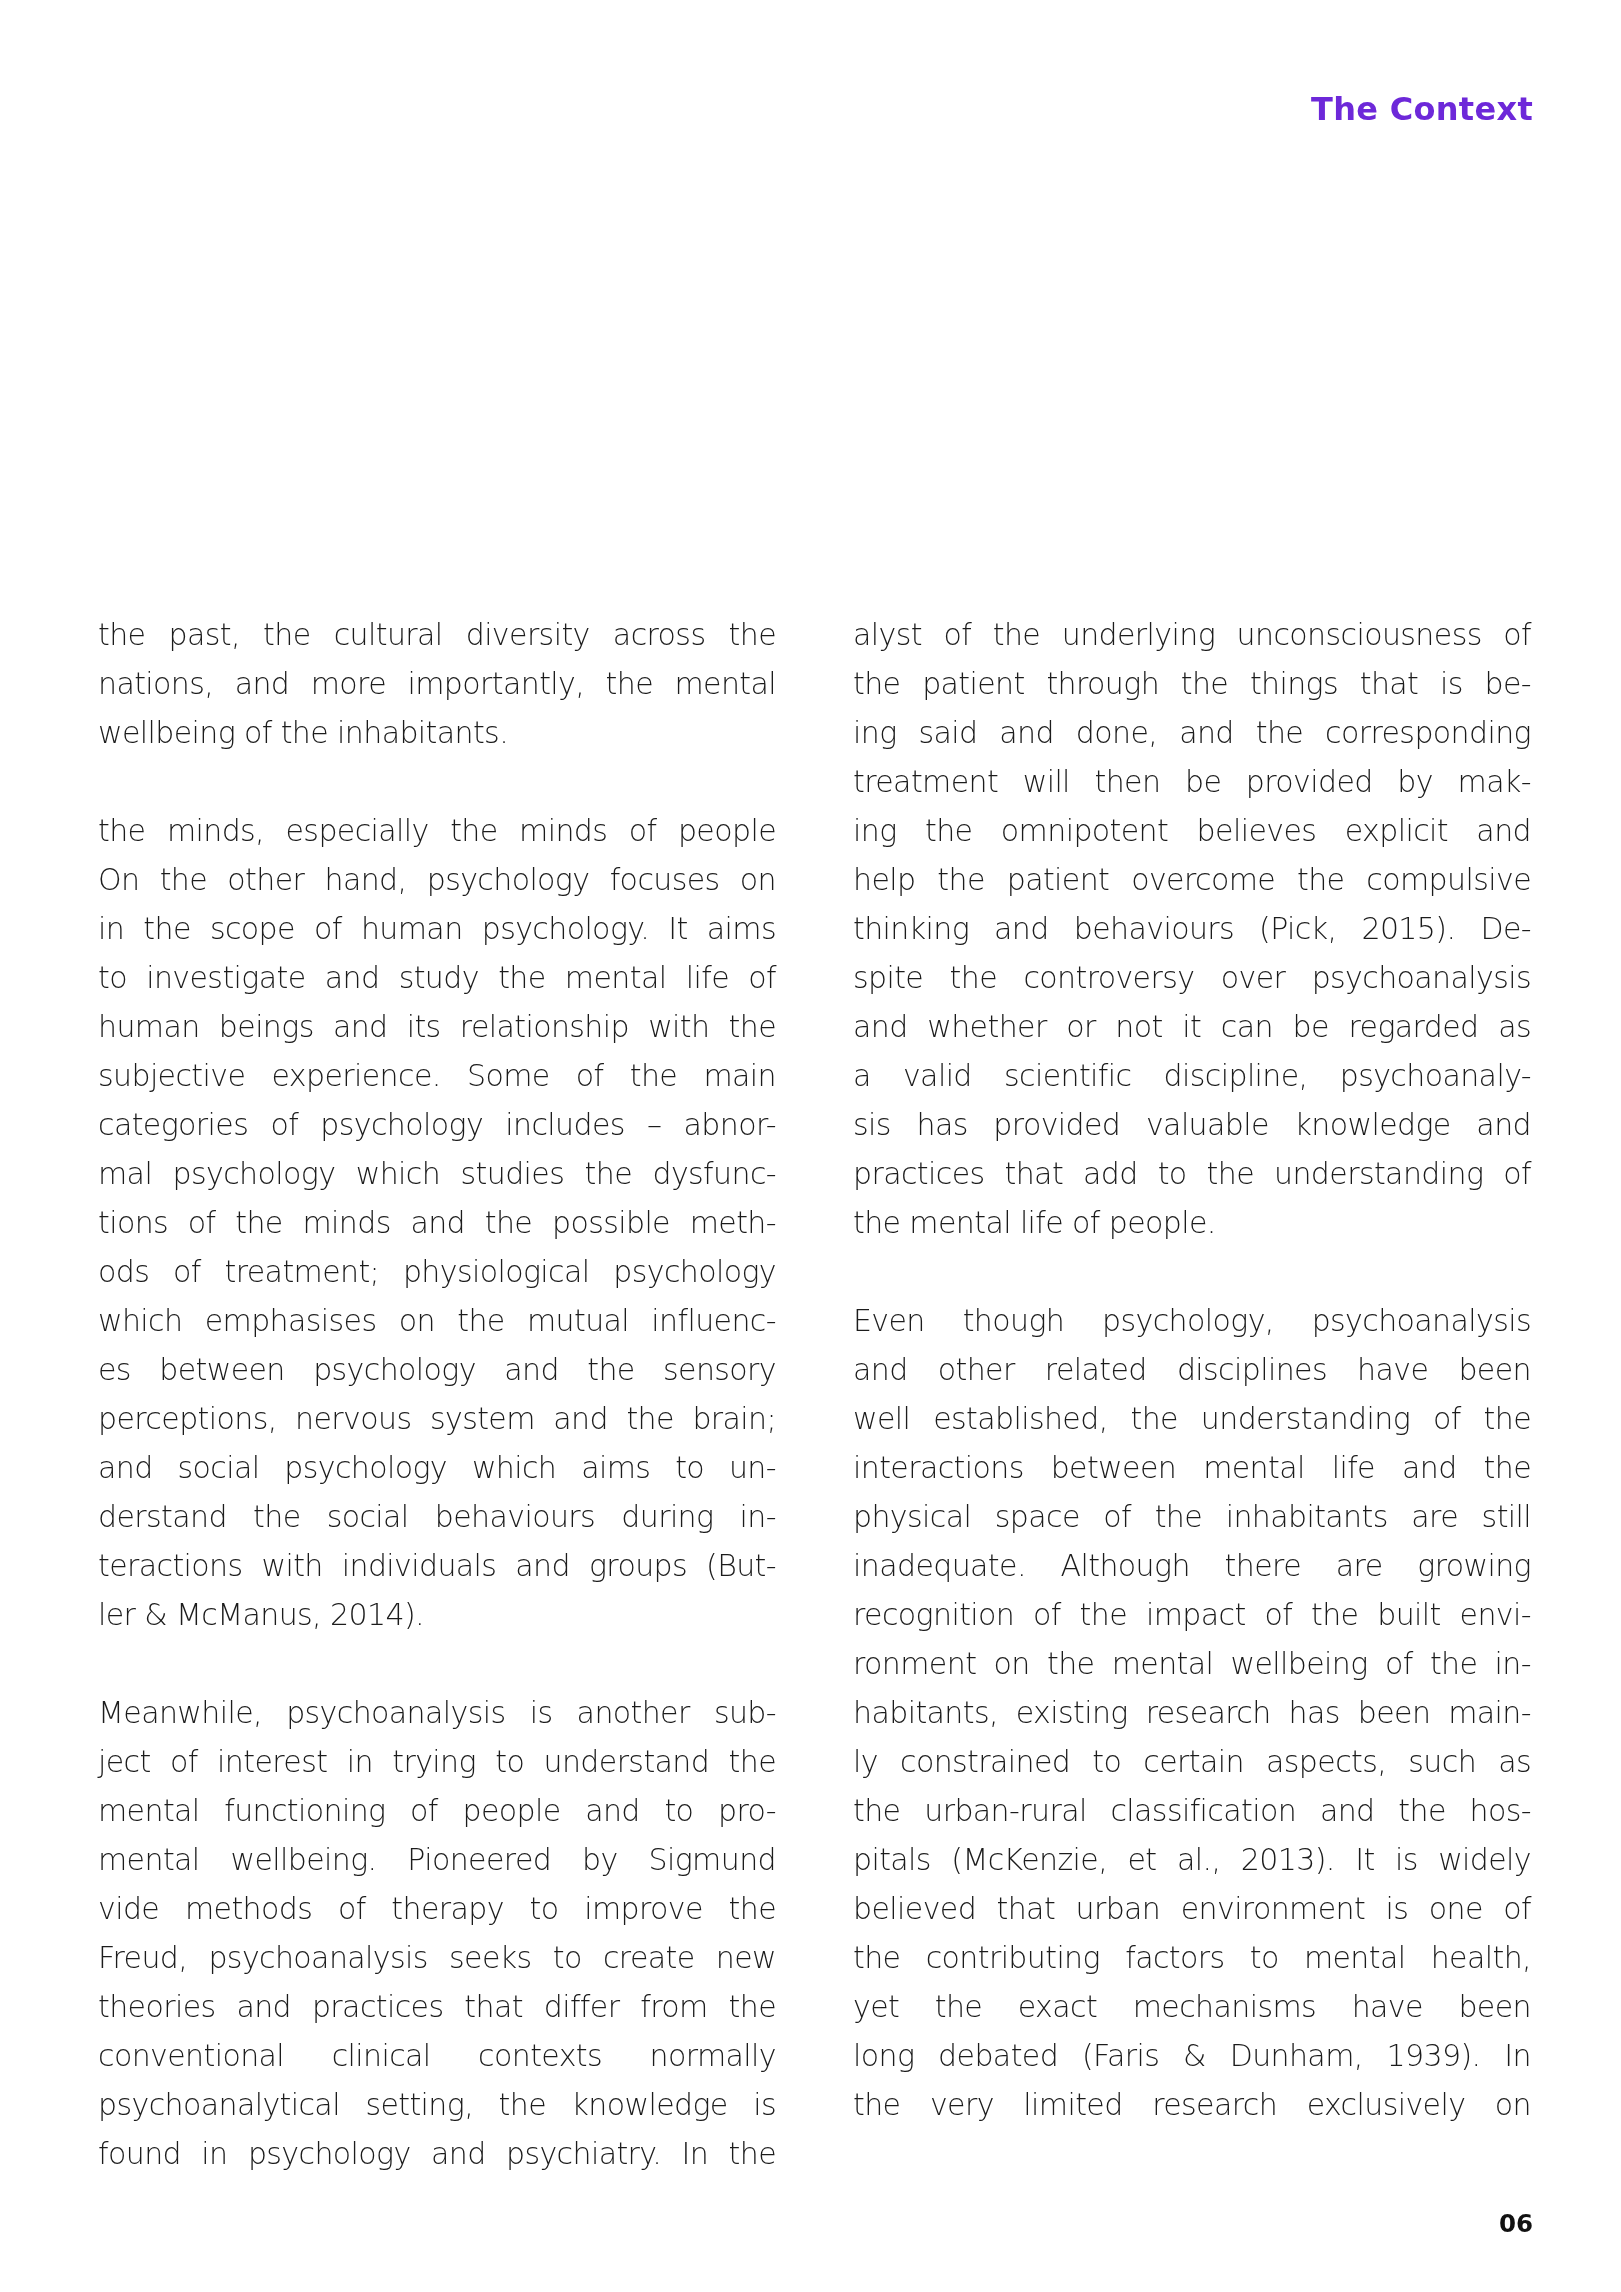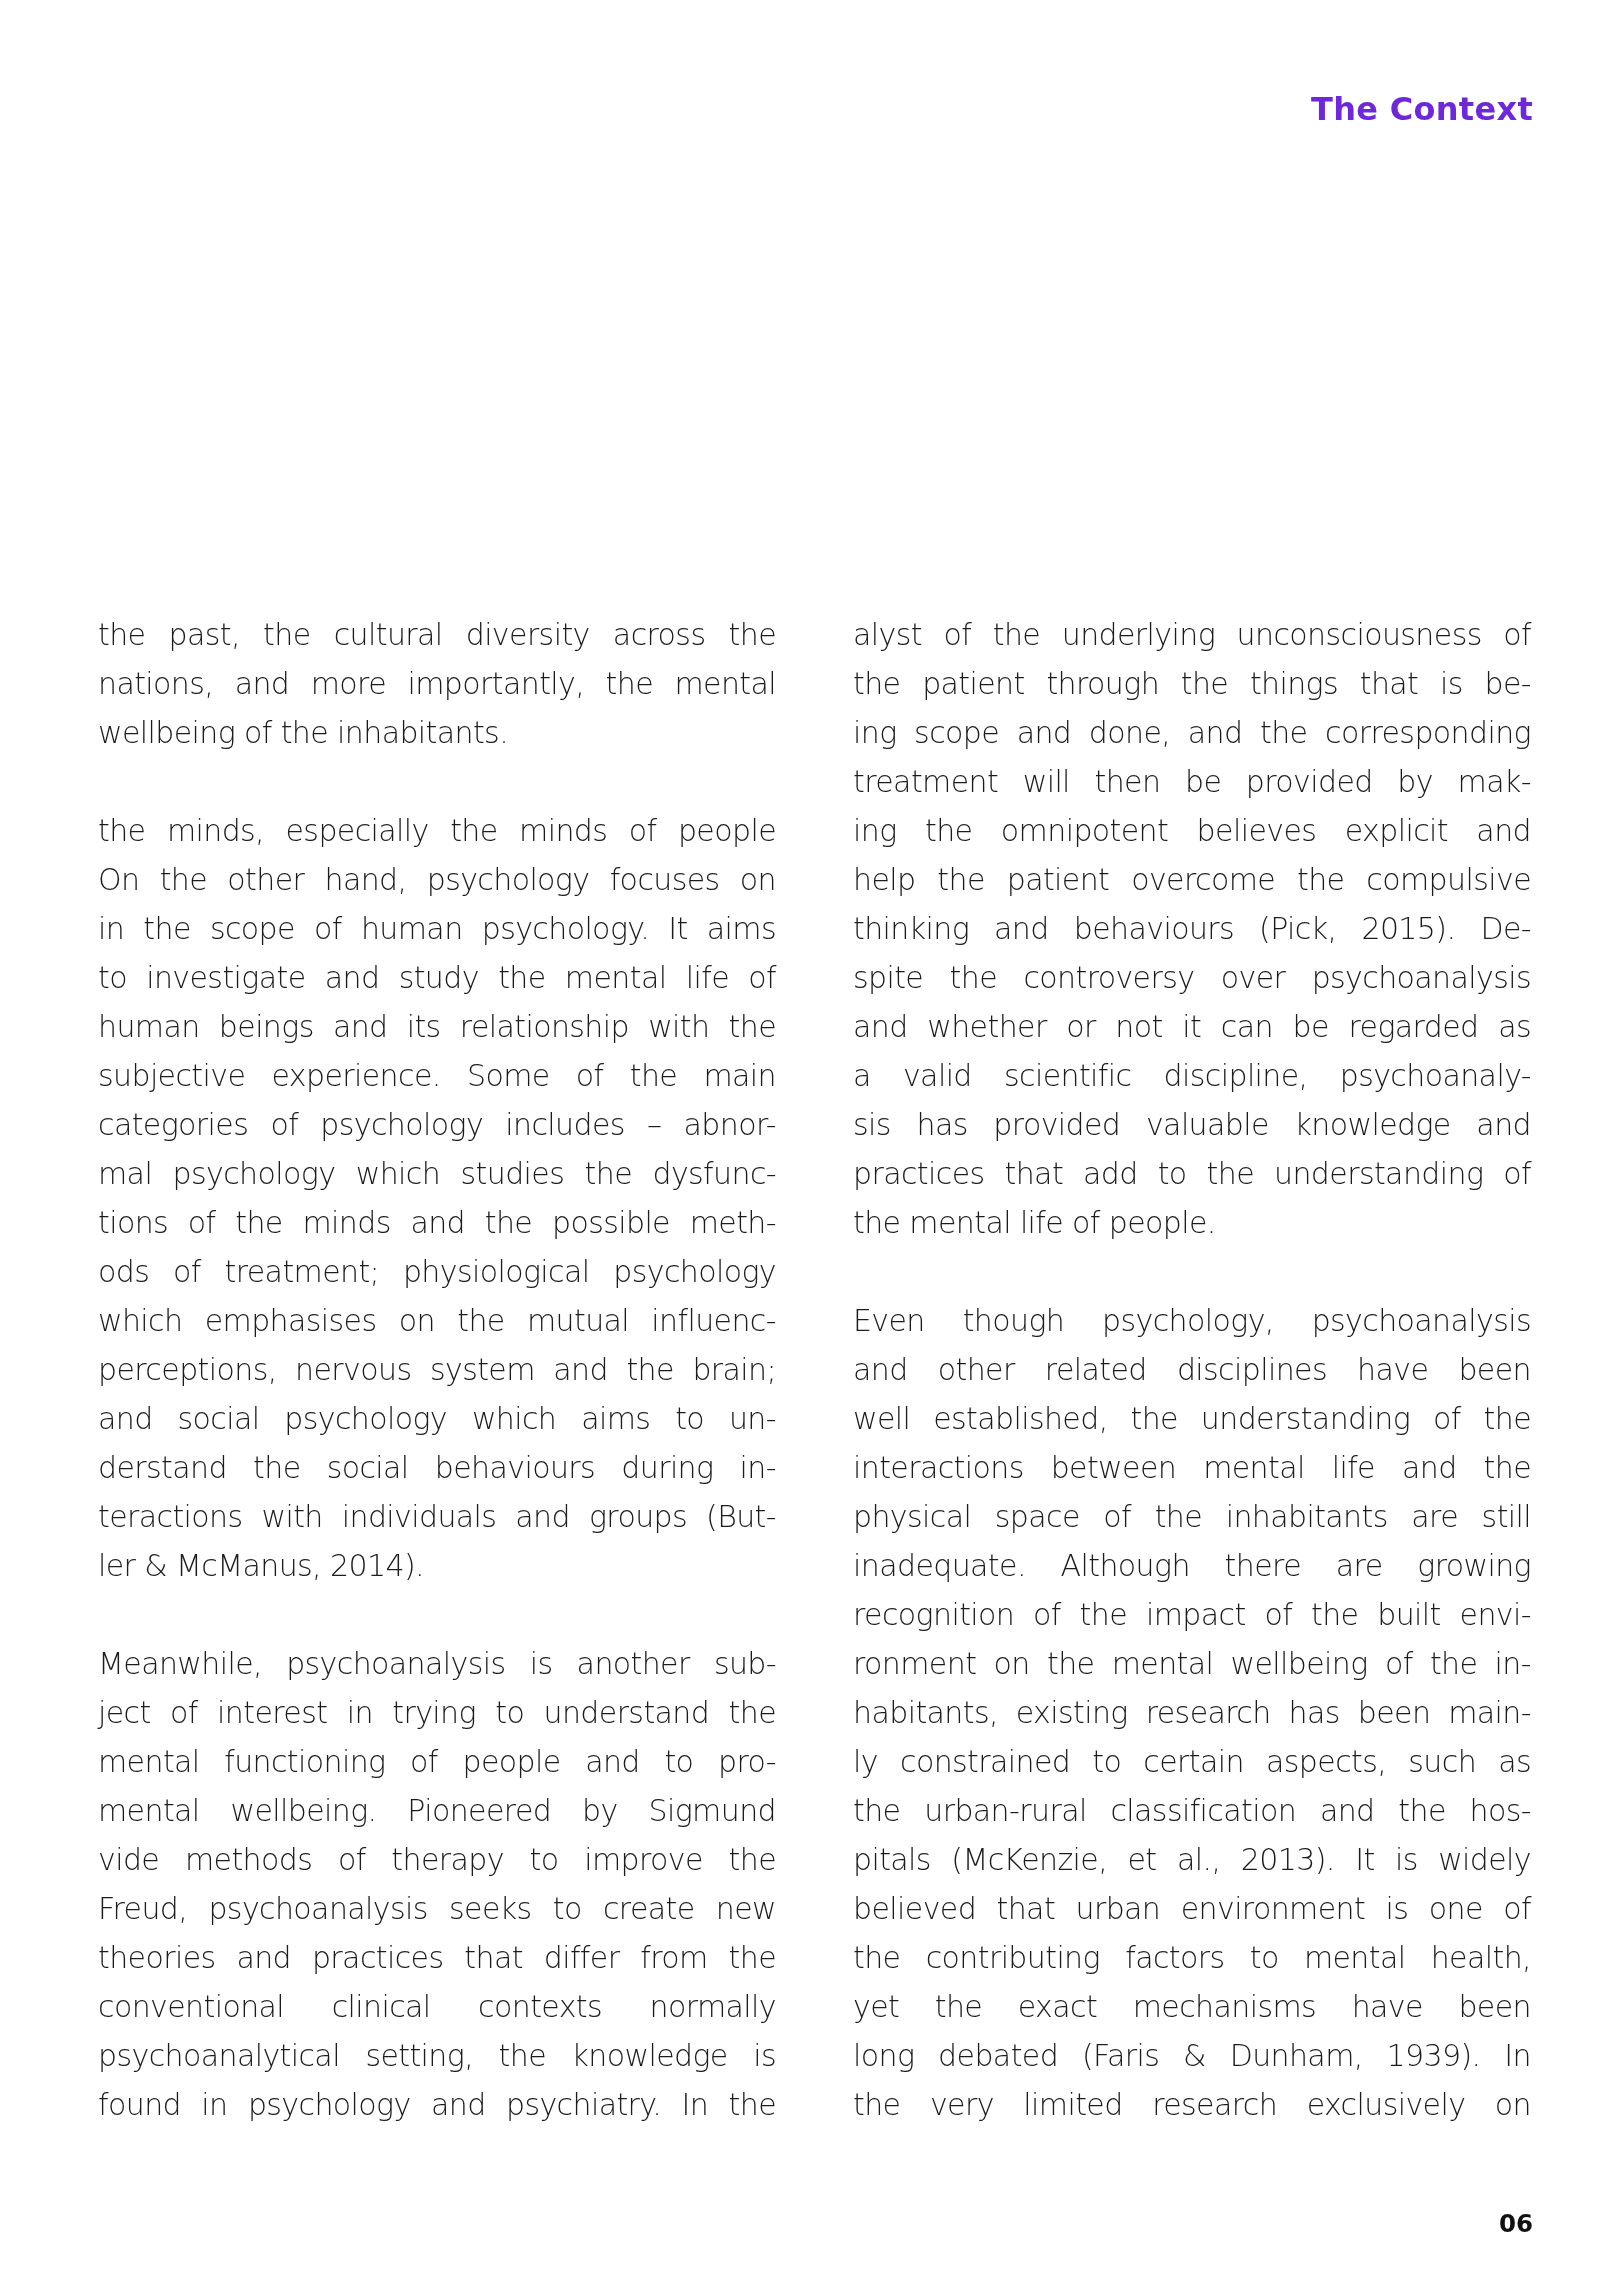--- a/index.html
+++ b/index.html
@@ -76,20 +76,21 @@
     <span class="line">On the other hand, psychology focuses on</span>
     <span class="line">in the scope of human psychology. It aims</span>
     <span class="line">to investigate and study the mental life of</span>
     <span class="line">human beings and its relationship with the</span>
     <span class="line">subjective experience. Some of the main</span>
     <span class="line">categories of psychology includes – abnor-</span>
     <span class="line">mal psychology which studies the dysfunc-</span>
     <span class="line">tions of the minds and the possible meth-</span>
     <span class="line">ods of treatment; physiological psychology</span>
     <span class="line">which emphasises on the mutual influenc-</span>
+    <span class="line">es between psychology and the sensory</span>
     <span class="line">perceptions, nervous system and the brain;</span>
     <span class="line">and social psychology which aims to un-</span>
     <span class="line">derstand the social behaviours during in-</span>
     <span class="line">teractions with individuals and groups (But-</span>
     <span class="line last">ler &amp; McManus, 2014).</span>
   </div>
   <div class="para">
     <span class="line">Meanwhile, psychoanalysis is another sub-</span>
     <span class="line">ject of interest in trying to understand the</span>
     <span class="line">mental functioning of people and to pro-</span>
@@ -100,21 +101,21 @@
     <span class="line">conventional clinical contexts normally</span>
     <span class="line">psychoanalytical setting, the knowledge is</span>
     <span class="line">found in psychology and psychiatry. In the</span>
   </div>
 </div>
 
 <div class="column col-right">
   <div class="para">
     <span class="line">alyst of the underlying unconsciousness of</span>
     <span class="line">the patient through the things that is be-</span>
-    <span class="line">ing scope and done, and the corresponding</span>
+    <span class="line">ing said and done, and the corresponding</span>
     <span class="line">treatment will then be provided by mak-</span>
     <span class="line">ing the omnipotent believes explicit and</span>
     <span class="line">help the patient overcome the compulsive</span>
     <span class="line">thinking and behaviours (Pick, 2015). De-</span>
     <span class="line">spite the controversy over psychoanalysis</span>
     <span class="line">and whether or not it can be regarded as</span>
     <span class="line">a valid scientific discipline, psychoanaly-</span>
     <span class="line">sis has provided valuable knowledge and</span>
     <span class="line">practices that add to the understanding of</span>
     <span class="line last">the mental life of people.</span>

